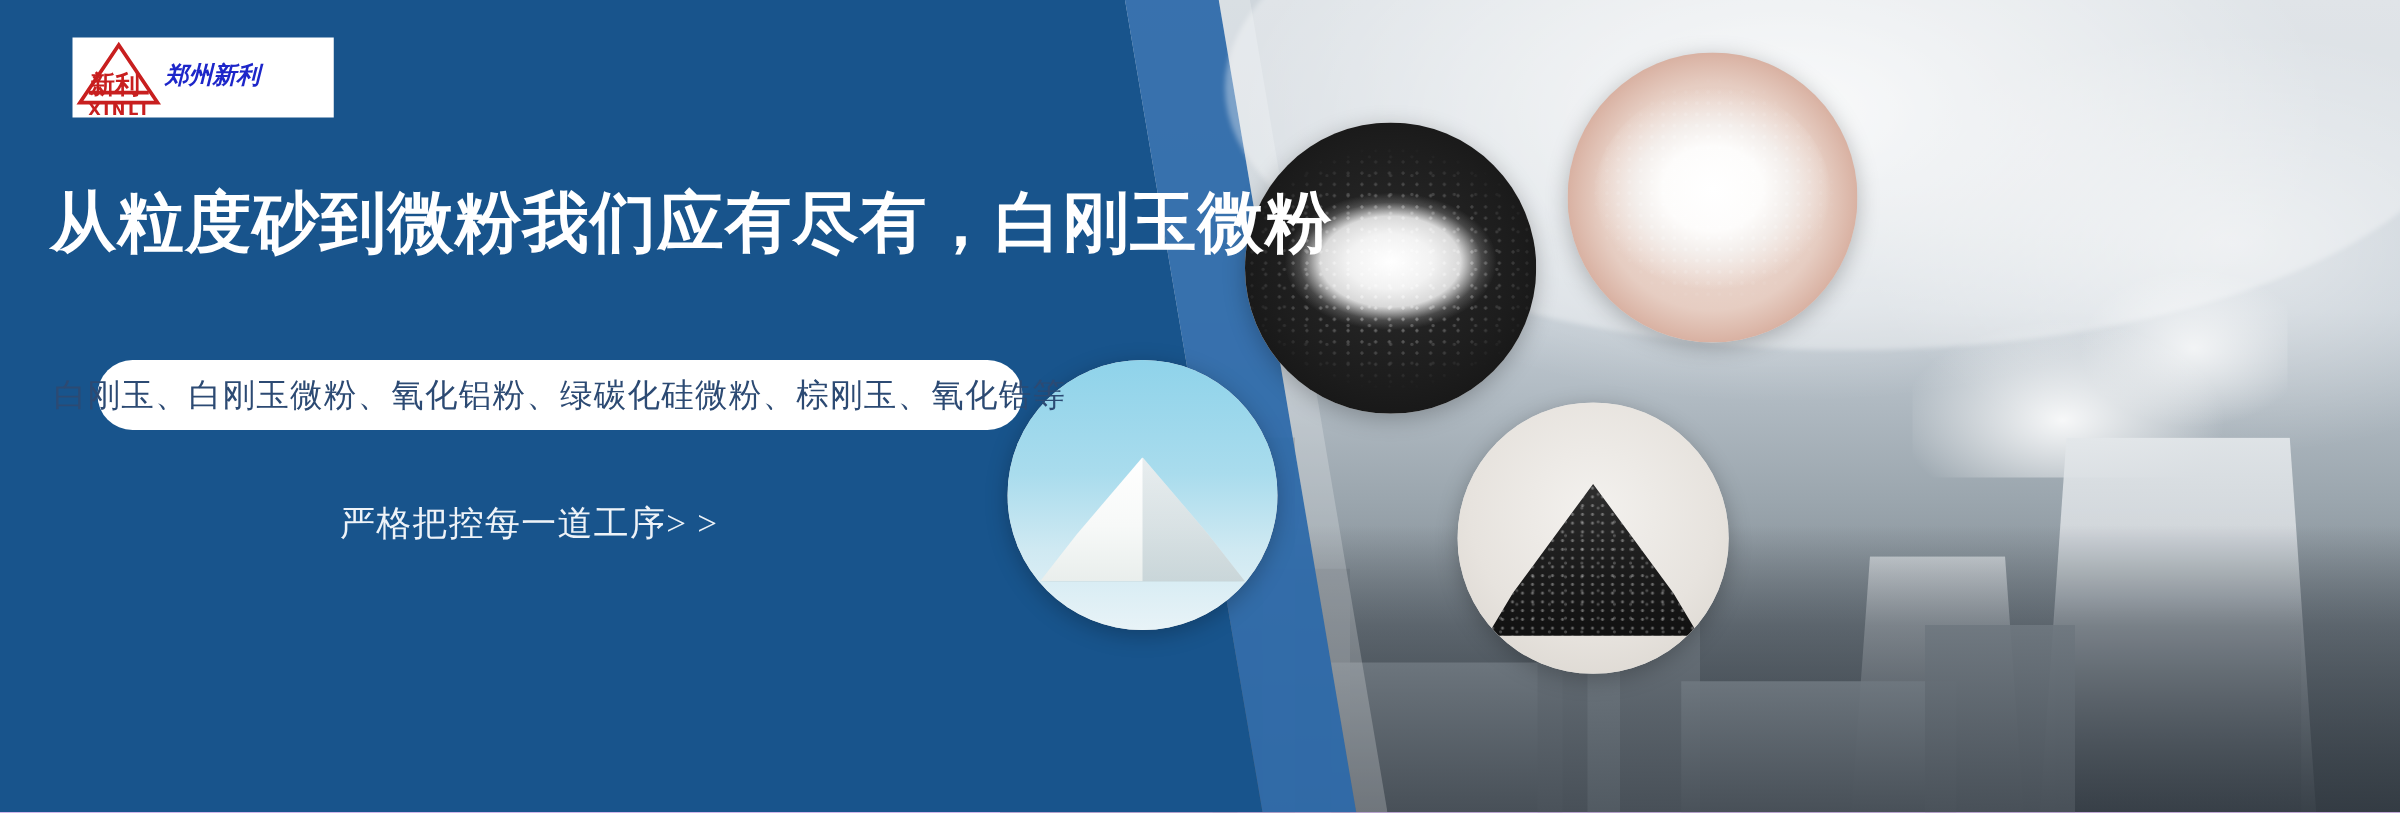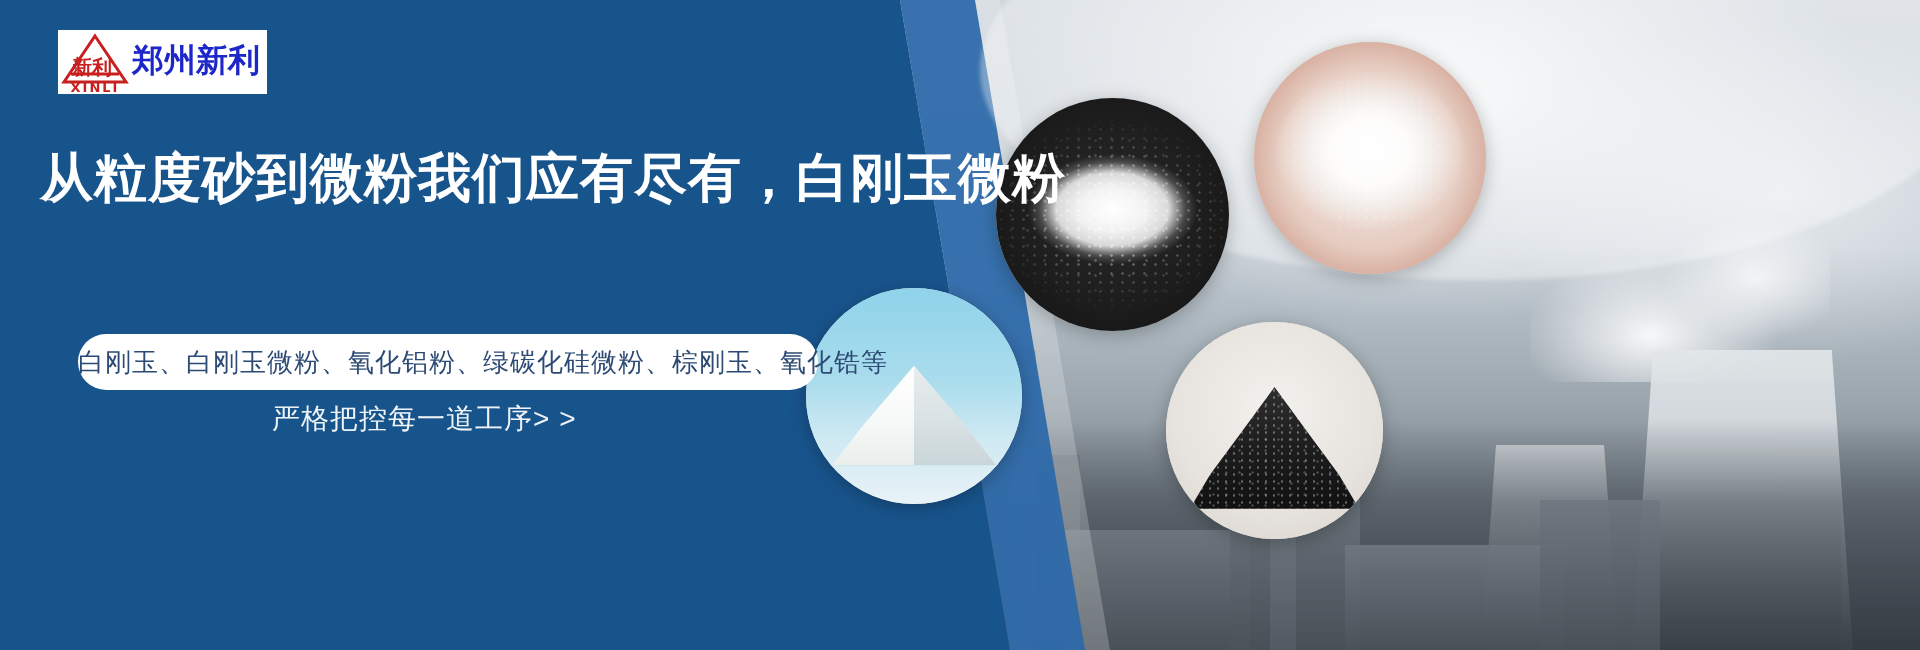--- a/index.html
+++ b/index.html
@@ -153,27 +153,28 @@
   }
   .logo-mark {
     position: relative;
     width: 74px;
     height: 64px;
     flex: 0 0 74px;
   }
   .logo-mark svg { display: block; }
   .logo-name {
     color: #1d26c9;
-    font-size: 32px;
+    font-size: 19px;
     font-weight: bold;
     letter-spacing: 0px;
     line-height: 1;
     font-family: "DejaVu Sans", "Liberation Sans", sans-serif;
     white-space: nowrap;
     padding-bottom: 4px;
+    font-style: italic;
   }
 
   
   .headline {
     position: absolute;
     left: 40px;
     top: 143px;
     color: #ffffff;
     font-size: 53px;
     font-weight: bold;
@@ -186,40 +187,40 @@
   .pill {
     position: absolute;
     left: 78px;
     top: 288px;
     width: 740px;
     height: 56px;
     background: #ffffff;
     border-radius: 28px;
     display: flex;
     align-items: center;
-    margin-top: 46px;
+    justify-content: center;
   }
   .pill-text {
     color: #2c4a73;
     font-size: 26px;
     letter-spacing: 1px;
     white-space: nowrap;
     font-family: "DejaVu Sans", "Liberation Sans", sans-serif;
   }
 
   
   .cta {
     position: absolute;
     left: 272px;
     top: 400px;
     color: #eef3f8;
     font-size: 28px;
     letter-spacing: 1px;
     white-space: nowrap;
-    font-family: Liberation Sans, sans-serif;
+    font-family: Liberation Serif, serif;
   }
 
   
   .circle {
     position: absolute;
     border-radius: 50%;
     overflow: hidden;
     box-shadow: 0 4px 18px rgba(0,0,0,.25);
     background: #ddd;
   }

